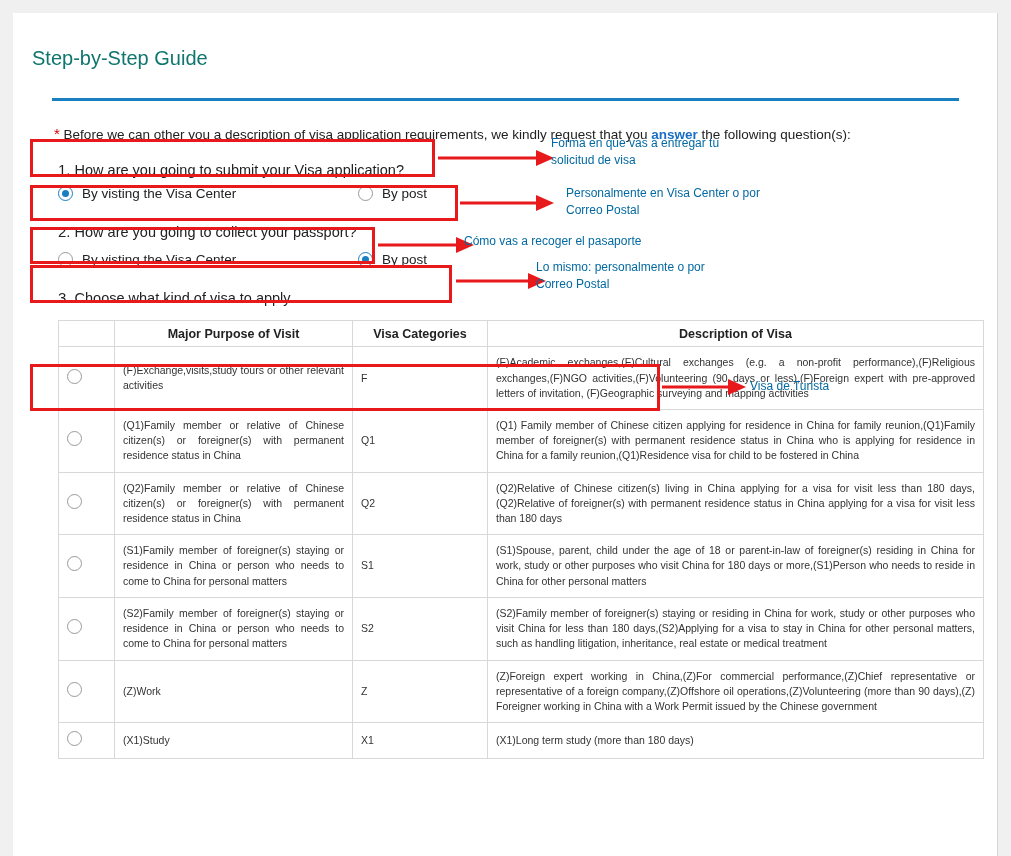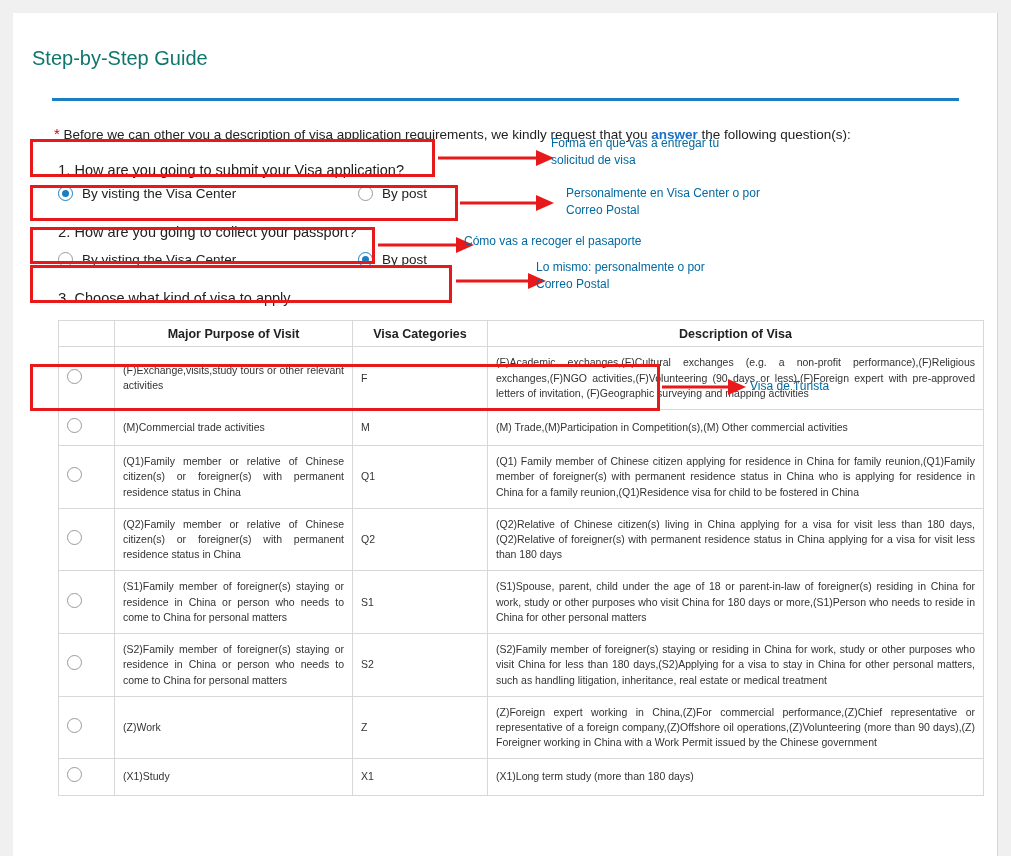--- a/index.html
+++ b/index.html
@@ -201,26 +201,20 @@
           <th>Visa Categories</th>
           <th>Description of Visa</th>
         </tr>
       </thead>
       <tbody>
         <tr>
           <td class="radiocell"><span class="radio"></span></td>
           <td>(F)Exchange,visits,study tours or other relevant activities</td>
           <td class="catcell">F</td>
           <td>(F)Academic exchanges,(F)Cultural exchanges (e.g. a non-profit performance),(F)Religious exchanges,(F)NGO activities,(F)Volunteering (90 days or less),(F)Foreign expert with pre-approved letters of invitation, (F)Geographic surveying and mapping activities</td>
-        </tr>
-        <tr>
-          <td class="radiocell"><span class="radio"></span></td>
-          <td>(M)Commercial trade activities</td>
-          <td class="catcell">M</td>
-          <td>(M) Trade,(M)Participation in Competition(s),(M) Other commercial activities</td>
         </tr>
         <tr>
           <td class="radiocell"><span class="radio"></span></td>
           <td>(Q1)Family member or relative of Chinese citizen(s) or foreigner(s) with permanent residence status in China</td>
           <td class="catcell">Q1</td>
           <td>(Q1) Family member of Chinese citizen applying for residence in China for family reunion,(Q1)Family member of foreigner(s) with permanent residence status in China who is applying for residence in China for a family reunion,(Q1)Residence visa for child to be fostered in China</td>
         </tr>
         <tr>
           <td class="radiocell"><span class="radio"></span></td>
           <td>(Q2)Family member or relative of Chinese citizen(s) or foreigner(s) with permanent residence status in China</td>

